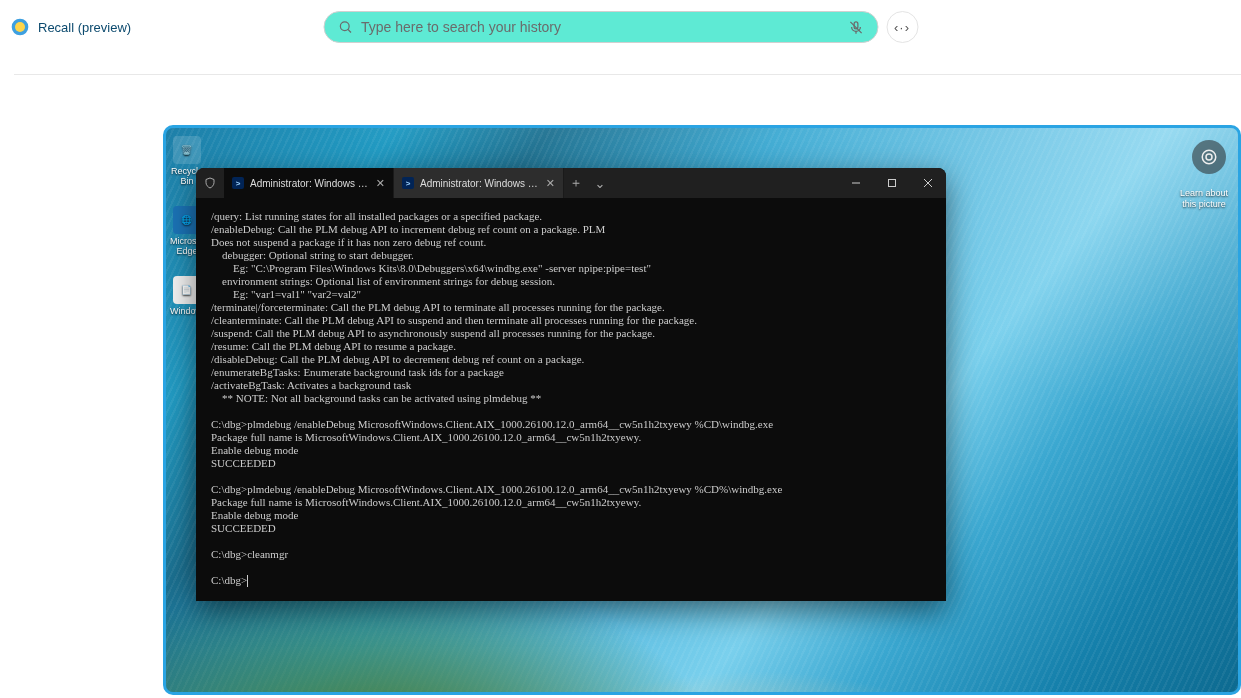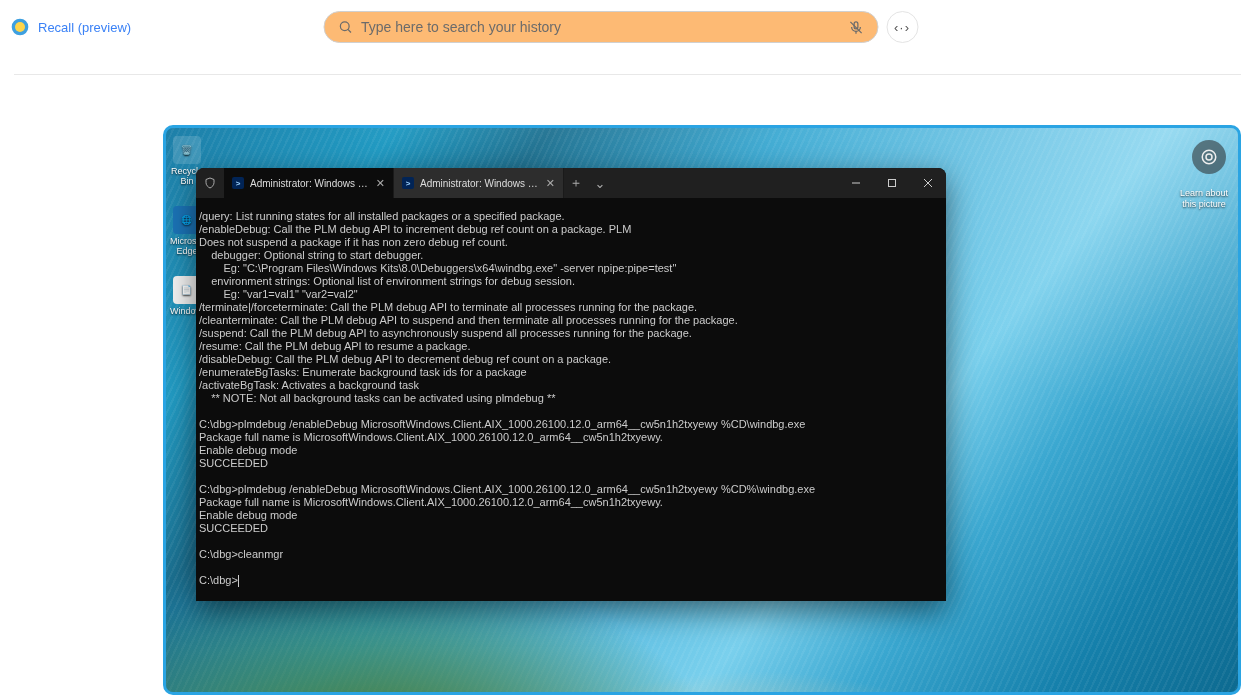--- a/index.html
+++ b/index.html
@@ -19,39 +19,39 @@
     align-items: center;
     padding: 0 10px;
     position: relative;
   }
   .recall-logo {
     width: 20px; height: 20px;
     margin-right: 8px;
   }
   .recall-title {
     font-size: 13px;
-    color: #3b82f6;
+    color: #0c4a6e;
   }
   .search-wrap {
     position: absolute;
     left: 50%;
     transform: translateX(-50%);
     display: flex;
     align-items: center;
     gap: 8px;
   }
   .search-box {
     width: 555px;
     height: 32px;
     border: 1px solid #d0d0d0;
     border-radius: 16px;
     display: flex;
     align-items: center;
     padding: 0 14px;
-    background: #fdba74;
+    background: #5eead4;
     position: relative;
   }
   .search-box svg.mag { flex: 0 0 auto; }
   .search-box .ph {
     flex: 1;
     color: #6b6b6b;
     font-size: 14px;
     margin-left: 8px;
   }
   .search-box .mic {
@@ -199,22 +199,22 @@
   .term-ctrls {
     display:flex;
   }
   .term-ctrls div {
     width:36px; height:30px;
     display:flex;align-items:center;justify-content:center;
     color:#ccc; font-size:11px;
   }
 
   .term-body {
-    padding: 12px 10px 14px 3px;
-    font-family: Liberation Sans, sans-serif;
+    padding: 12px 10px 14px 15px;
+    font-family: Liberation Serif, serif;
     font-size: 11px;
     line-height: 13px;
     color: #cccccc;
     white-space: pre;
     min-height: 360px;
   }
   .cursor {
     display:inline-block;
     width:1px;height:12px;
     background:#ccc;

